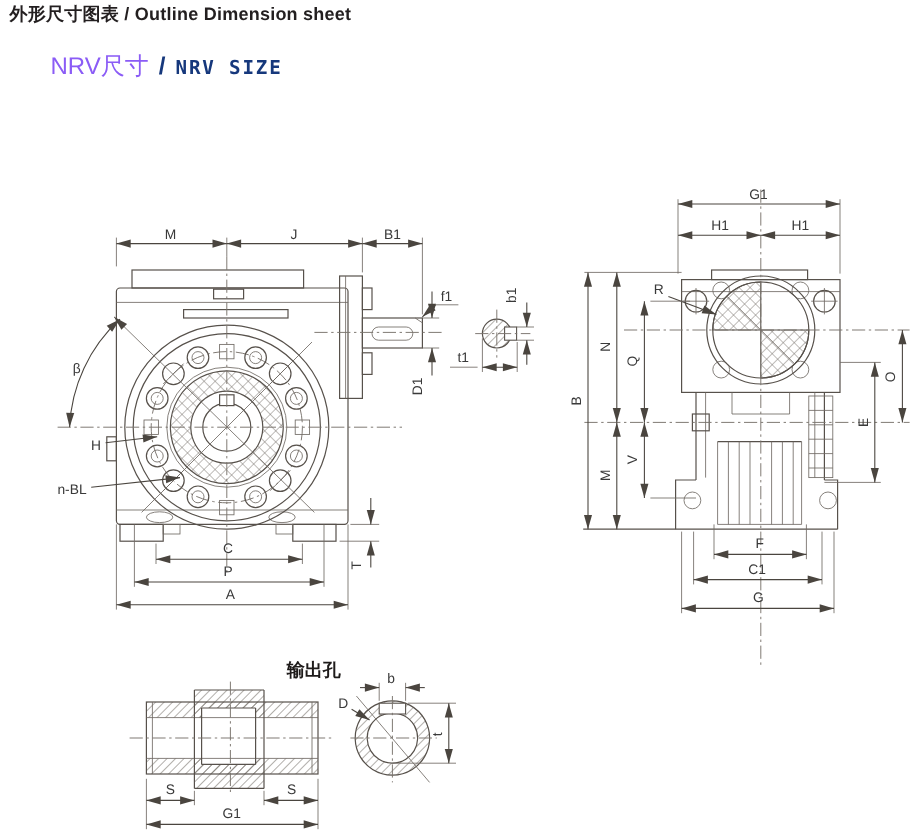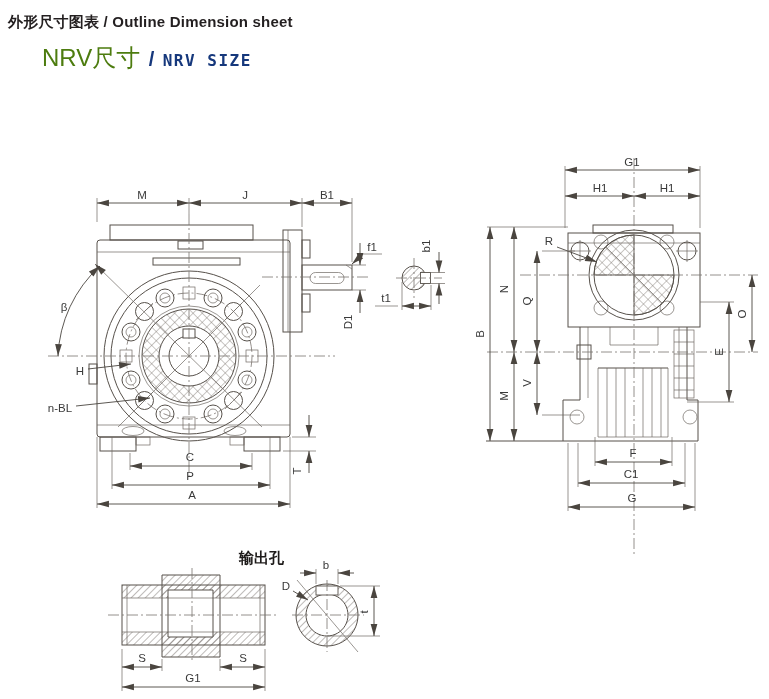--- a/index.html
+++ b/index.html
@@ -1,21 +1,21 @@
 <!DOCTYPE html>
 <html><head>
 <meta charset="utf-8">
 <style>
   html,body{margin:0;padding:0;background:#ffffff;}
   .page{position:relative;width:769px;height:699px;background:#fff;overflow:hidden;
         font-family:"Liberation Sans",sans-serif;}
-  h1.title{position:absolute;left:8px;top:13px;margin:0;font-size:15px;font-weight:bold;
+  h1.title{position:absolute;left:8px;top:3px;margin:0;font-size:15px;font-weight:bold;
            color:#231f20;letter-spacing:0.2px;}
   .subtitle{position:absolute;left:42px;top:42px;white-space:nowrap;}
-  .st-cn{font-size:24px;color:#4d7c0f;}
+  .st-cn{font-size:20px;color:#8b5cf6;}
   .st-sep{font-size:20px;color:#16387c;font-weight:bold;padding:0 4px;}
   .st-en{font-size:16px;font-weight:bold;color:#16387c;
          font-family:"DejaVu Sans Mono",monospace;letter-spacing:1.5px;}
   svg.drawing{position:absolute;left:0;top:0;}
   .ln{stroke:#57514b;stroke-width:1;fill:none;}
   .thin{stroke:#6f6963;stroke-width:0.7;fill:none;}
   .cl{stroke:#7a746e;stroke-width:0.8;fill:none;stroke-dasharray:11 3 2 3;}
   .dim{stroke:#4a453f;stroke-width:0.9;fill:none;}
   .ext{stroke:#6f6963;stroke-width:0.7;fill:none;}
   .lbl{font:11.5px "Liberation Sans",sans-serif;fill:#3a3a3a;text-anchor:middle;}

